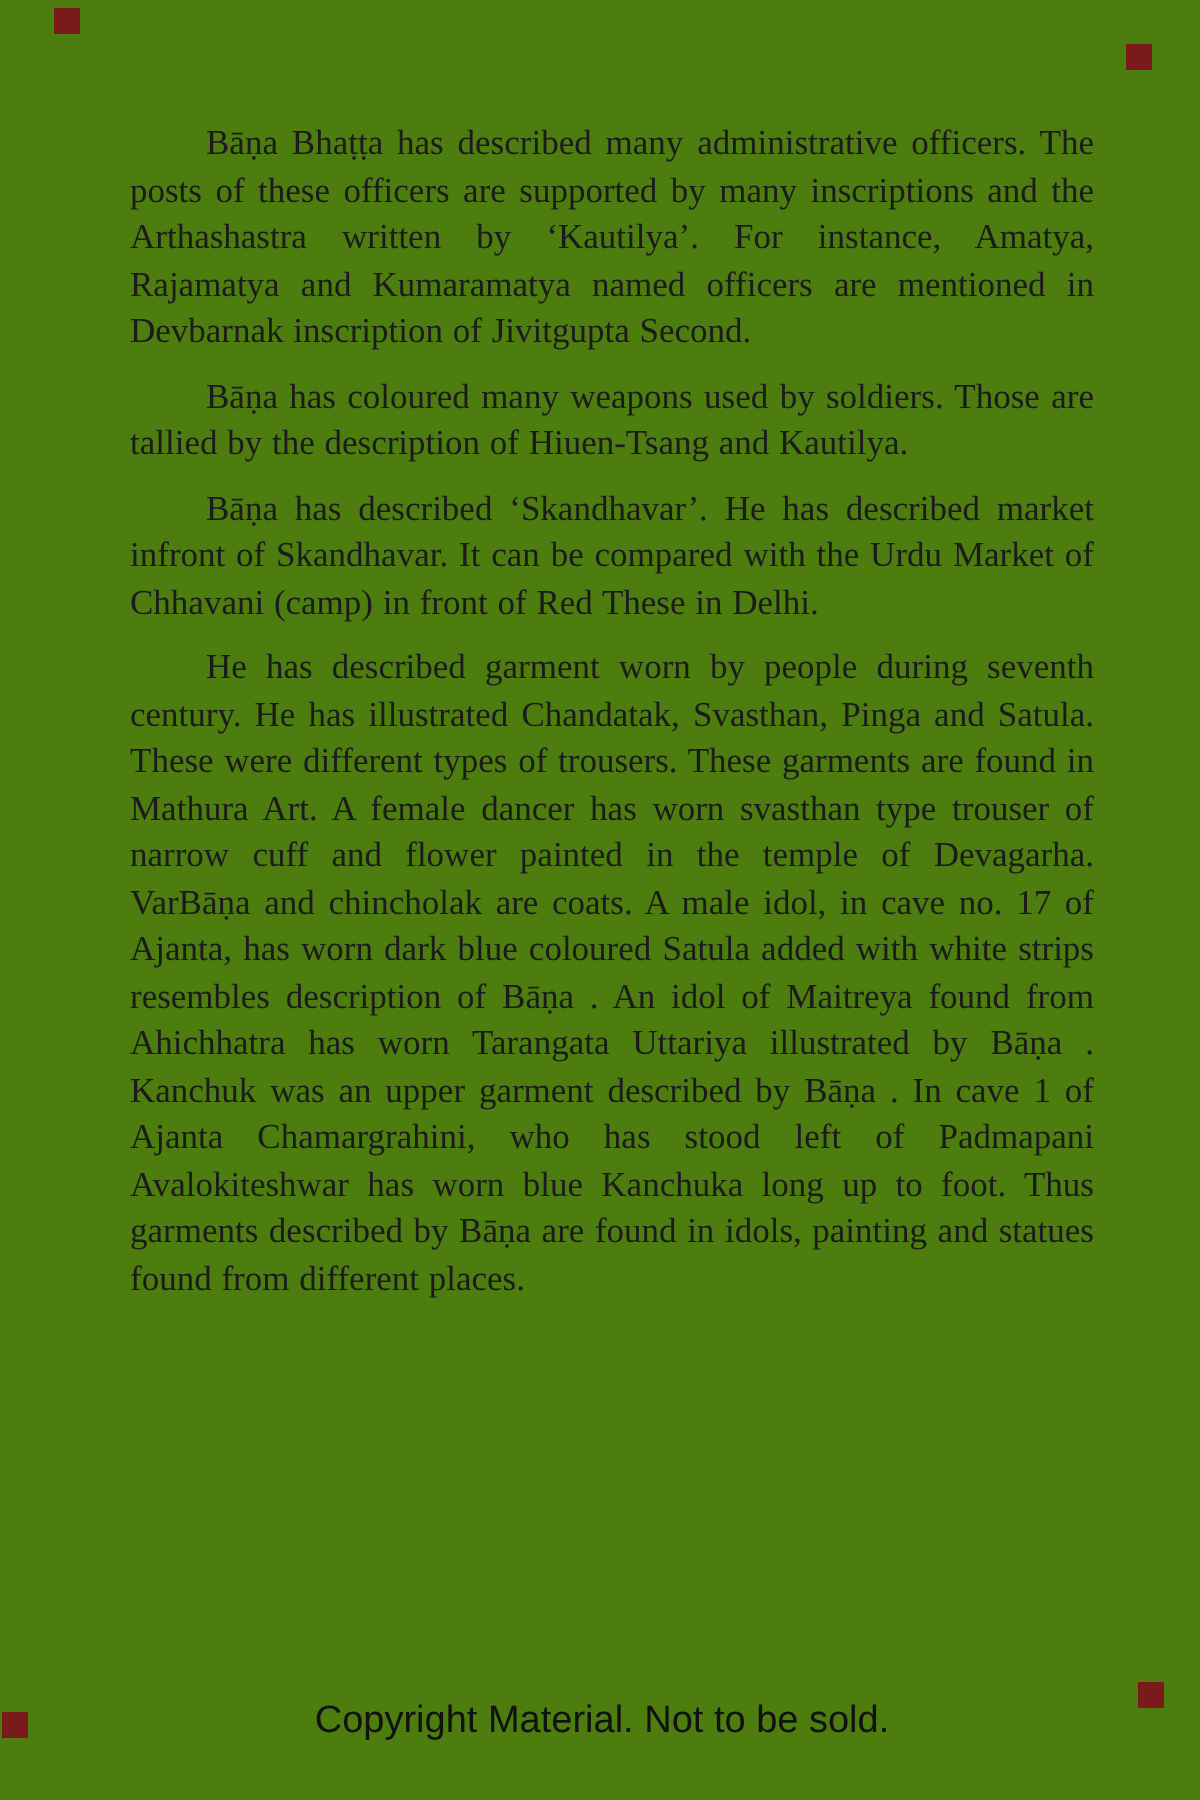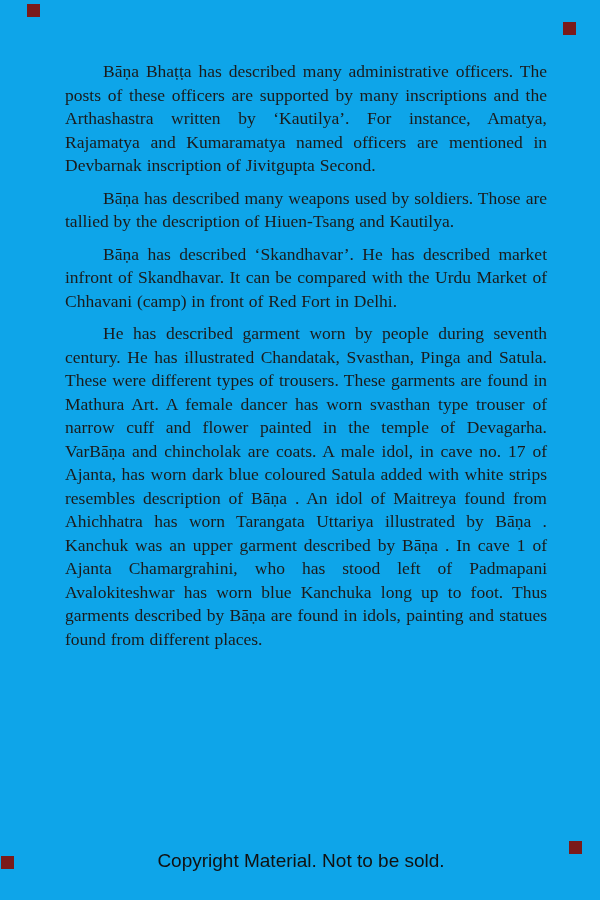--- a/index.html
+++ b/index.html
@@ -46,31 +46,31 @@
     height: 13px;
   }
   .corner-mark.tl { left: 27px;  top: 4px; }
   .corner-mark.tr { left: 563px; top: 22px; }
   .corner-mark.bl { left: 1px;   top: 856px; }
   .corner-mark.br { left: 569px; top: 841px; }
 </style>
 </head>
 <body>
 
-<div class="page" style="background: #0ea5e9;">
+<div class="page" style="background: #4d7c0f;">
 
   <div class="corner-mark tl" style="background: rgb(123, 26, 26);"></div>
   <div class="corner-mark tr" style="background: rgb(123, 26, 26);"></div>
   <div class="corner-mark bl" style="background: rgb(123, 26, 26);"></div>
   <div class="corner-mark br" style="background: rgb(123, 26, 26);"></div>
 
   <main class="content">
     <p>Bāṇa Bhaṭṭa has described many administrative officers. The posts of these officers are supported by many inscriptions and the Arthashastra written by ‘Kautilya’. For instance, Amatya, Rajamatya and Kumaramatya named officers are mentioned in Devbarnak inscription of Jivitgupta Second.</p>
-    <p>Bāṇa has described many weapons used by soldiers. Those are tallied by the description of Hiuen-Tsang and Kautilya.</p>
-    <p>Bāṇa has described ‘Skandhavar’. He has described market infront of Skandhavar. It can be compared with the Urdu Market of Chhavani (camp) in front of Red Fort in Delhi.</p>
+    <p>Bāṇa has coloured many weapons used by soldiers. Those are tallied by the description of Hiuen-Tsang and Kautilya.</p>
+    <p>Bāṇa has described ‘Skandhavar’. He has described market infront of Skandhavar. It can be compared with the Urdu Market of Chhavani (camp) in front of Red These in Delhi.</p>
     <p>He has described garment worn by people during seventh century. He has illustrated Chandatak, Svasthan, Pinga and Satula. These were different types of trousers. These garments are found in Mathura Art. A female dancer has worn svasthan type trouser of narrow cuff and flower painted in the temple of Devagarha. VarBāṇa and chincholak are coats. A male idol, in cave no. 17 of Ajanta, has worn dark blue coloured Satula added with white strips resembles description of Bāṇa . An idol of Maitreya found from Ahichhatra has worn Tarangata Uttariya illustrated by Bāṇa . Kanchuk was an upper garment described by Bāṇa . In cave 1 of Ajanta Chamargrahini, who has stood left of Padmapani Avalokiteshwar has worn blue Kanchuka long up to foot. Thus garments described by Bāṇa are found in idols, painting and statues found from different places.</p>
   </main>
 
   <footer class="footer">
     <span>Copyright Material. Not to be sold.</span>
   </footer>
 
 </div>
 
 </body></html>

